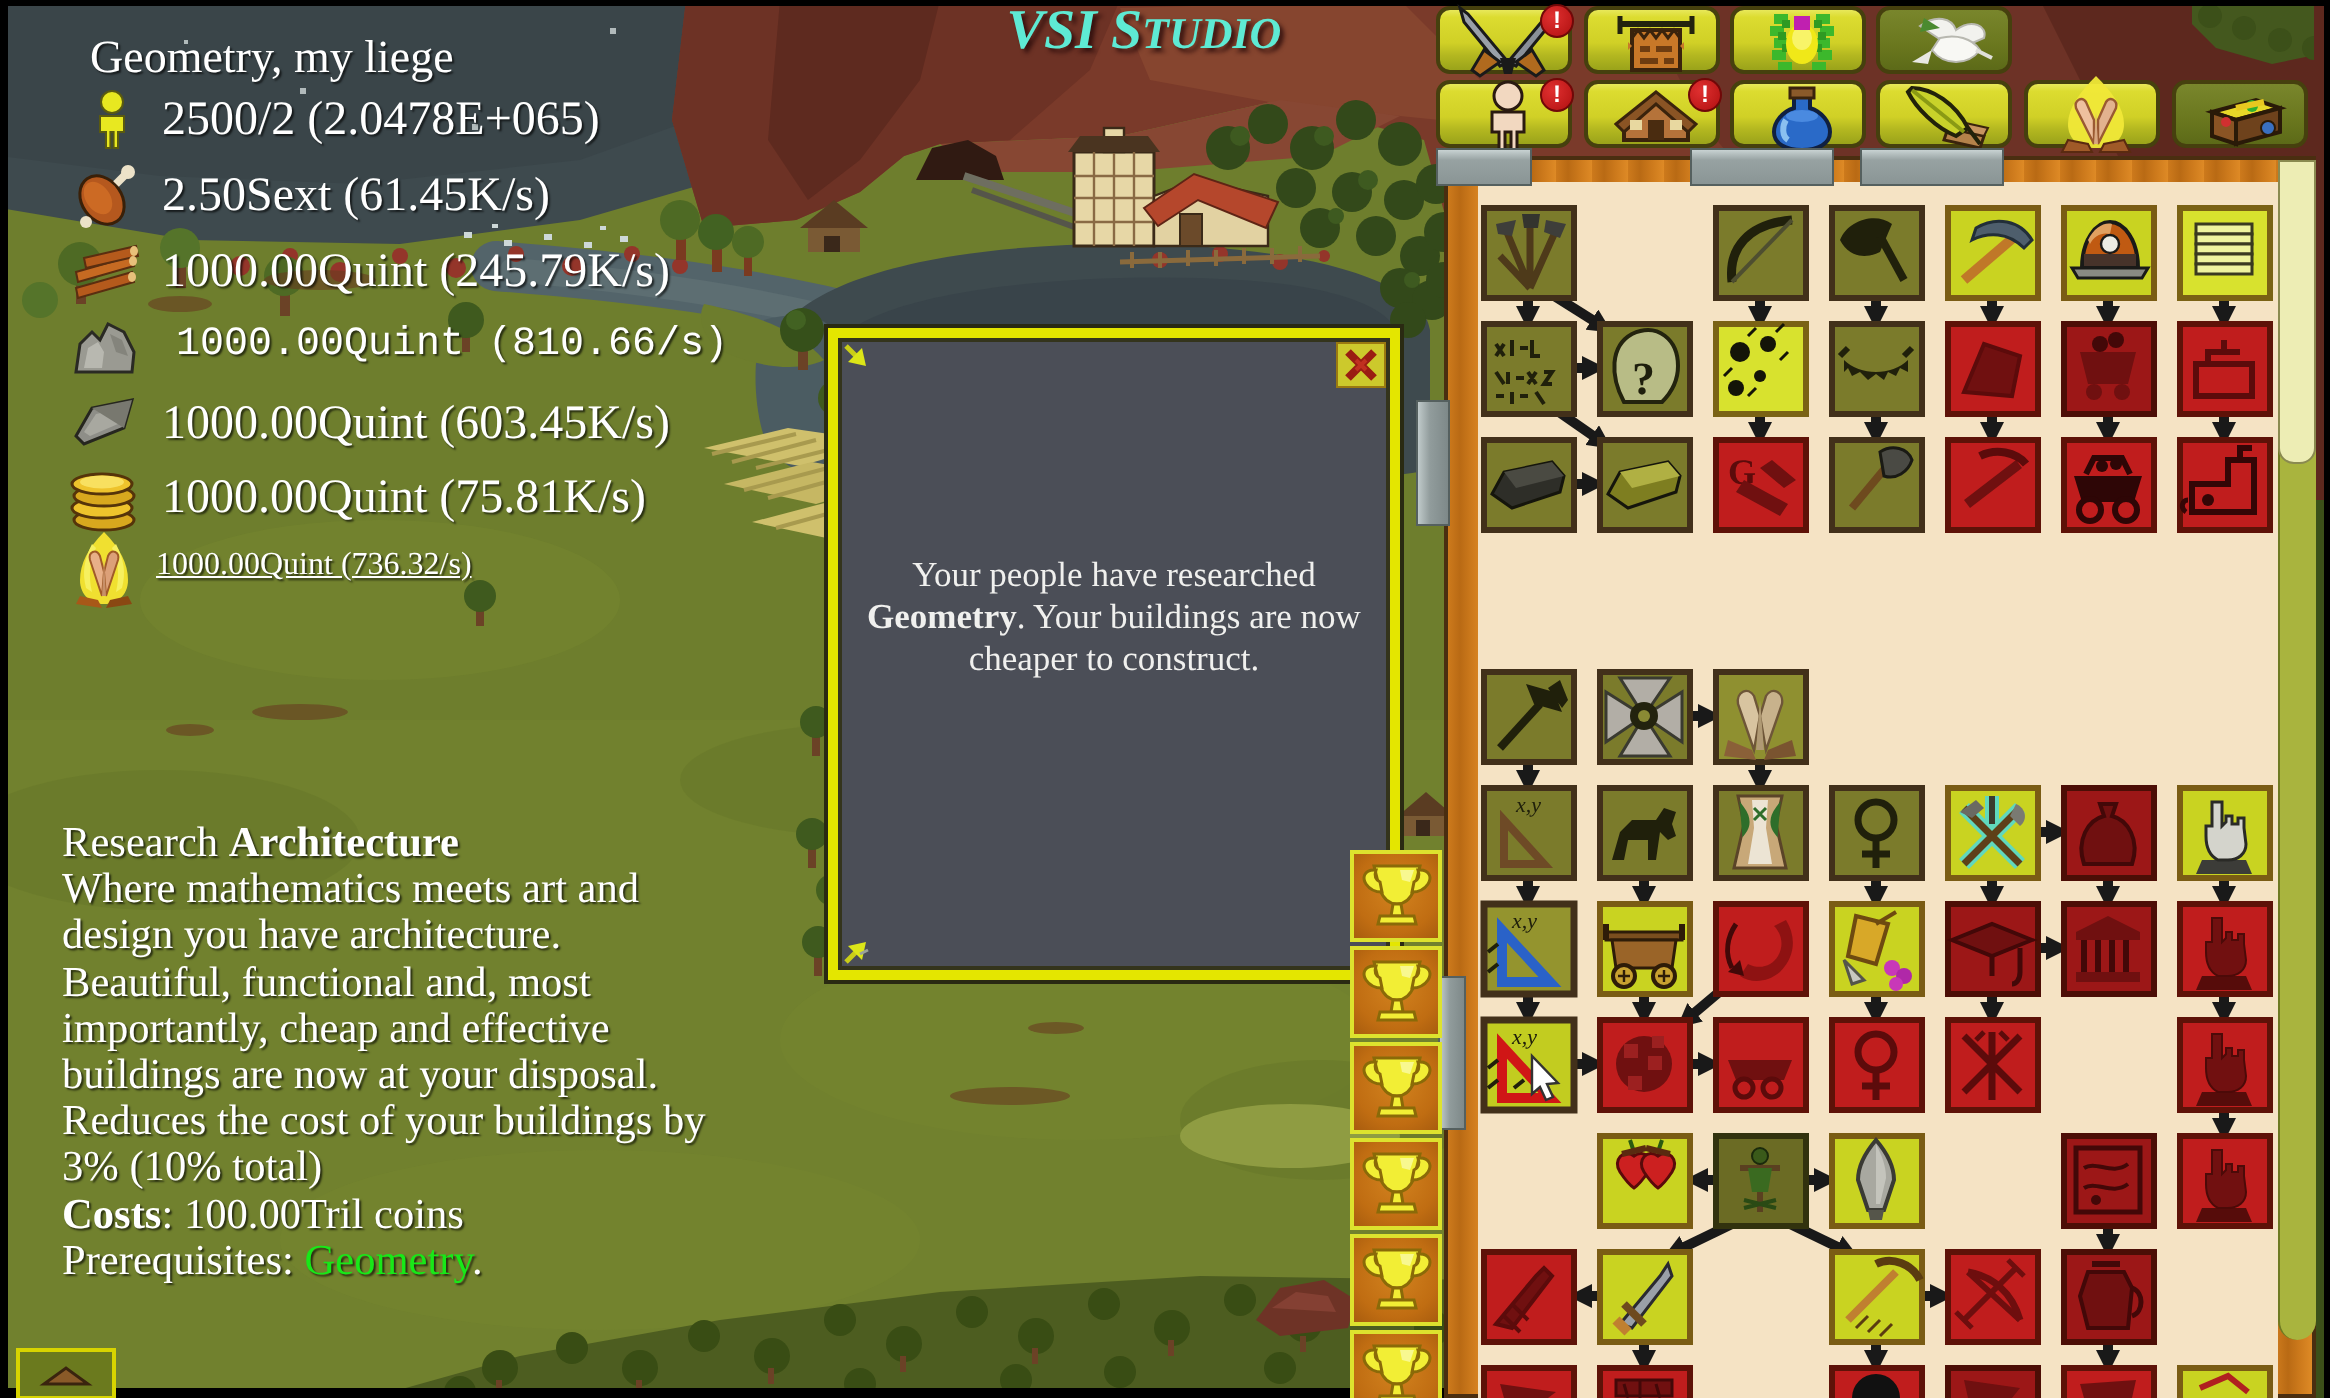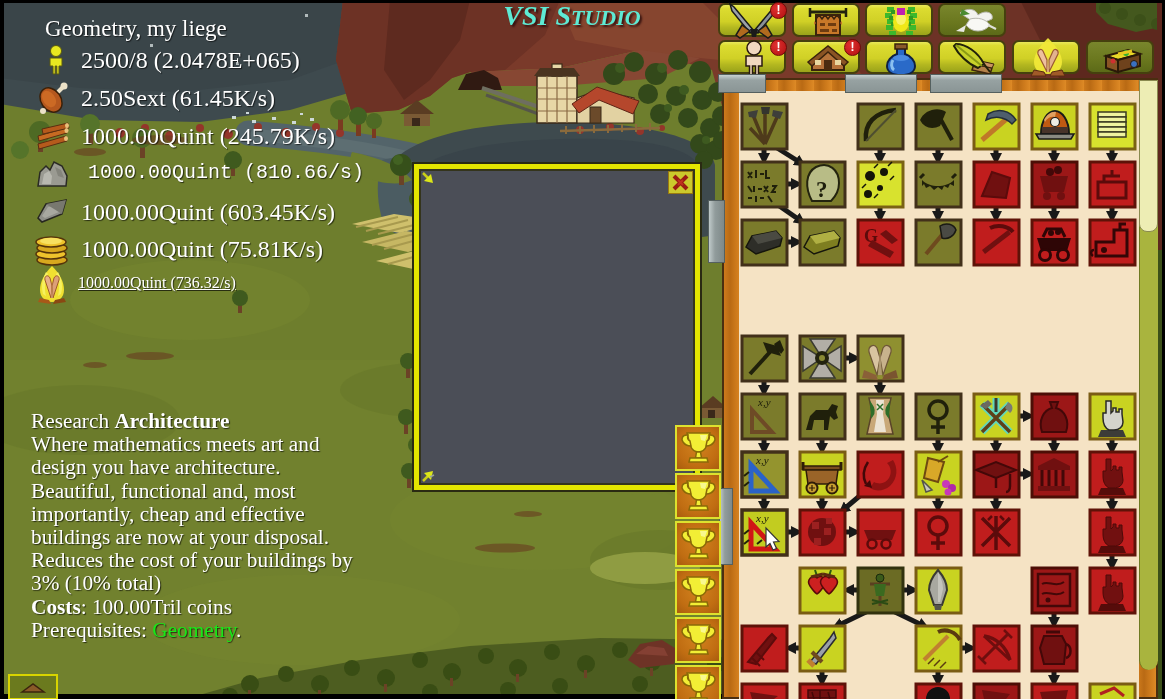--- a/index.html
+++ b/index.html
@@ -289,21 +289,21 @@
 
 <div class="abs otext" style="left:45px;top:16px;font-size:23px;">Geometry, my liege</div>
 
 <div class="abs" style="left:0;top:0">
 
   <svg class="abs" style="left:42px;top:45px" width="28" height="30" viewBox="0 0 28 30">
     <circle cx="14" cy="6" r="5.5" fill="#e8e820" stroke="#5a5a10" stroke-width="1"></circle>
     <path d="M8,13 L20,13 L20,21 L17,21 L17,29 L14.8,29 L14.8,21 L13.2,21 L13.2,29 L11,29 L11,21 L8,21 Z" fill="#e8e820" stroke="#5a5a10" stroke-width="1"></path>
   </svg>
 
-  <div class="abs otext" style="left:81px;top:47px;font-size:24px;">2500/8 (2.0478E+065)</div>
+  <div class="abs otext" style="left:81px;top:47px;font-size:24px;">2500/2 (2.0478E+065)</div>
 
   <svg class="abs" style="left:36px;top:82px" width="34" height="34" viewBox="0 0 34 34">
     <ellipse cx="15" cy="18" rx="10" ry="13" transform="rotate(-35 15 18)" fill="#b5581e" stroke="#3a2008" stroke-width="1.5"></ellipse>
     <ellipse cx="13" cy="17" rx="6" ry="9" transform="rotate(-35 13 17)" fill="#cc6a24"></ellipse>
     <path d="M22,10 L27,5" stroke="#ece2c8" stroke-width="4"></path>
     <circle cx="28" cy="4" r="3.5" fill="#ece2c8"></circle>
     <circle cx="7" cy="29" r="3" fill="#ece2c8"></circle>
   </svg>
 
   <div class="abs otext" style="left:81px;top:85px;font-size:24px;">2.50Sext (61.45K/s)</div>
@@ -1031,20 +1031,21 @@
     <path d="M10,11 L14,9" stroke="#9aa29a" stroke-width="1.5"></path>
   </svg>
 
   <div class="abs" style="right:2px;top:2px;width:23px;height:21px;background:#ccc92c;border:1px solid #9a7a10;">
     <svg width="23" height="21" viewBox="0 0 23 21">
       <path d="M5,4 L18,17 M18,4 L5,17" stroke="#9a1d12" stroke-width="4"></path>
       <path d="M9,8 L14,13 M14,8 L9,13" stroke="#c03020" stroke-width="2"></path>
     </svg>
   </div>
 
+  <div class="abs" style="left:10px;top:108px;width:256px;text-align:center;color:#f0f0ee;font-size:17.5px;line-height:21.2px;">Your people have researched <b>Geometry</b>. Your buildings are now cheaper to construct.</div>
 </div>
 
 <div id="trophies">
 
   <div class="abs troph" style="left:675px;top:425px;">
       <svg width="41" height="41" viewBox="0 0 41 41">
     <path class="tc" d="M9,6 L32,6 L29,18 C27,23 24,25 20.5,25 C17,25 14,23 12,18 Z"></path>
     <path class="tc" d="M9,8 C4,8 3,12 5,15 C7,18 10,19 13,19 L12,14 C10,13 9,11 10,8 Z"></path>
     <path class="tc" d="M32,8 C37,8 38,12 36,15 C34,18 31,19 28,19 L29,14 C31,13 32,11 31,8 Z"></path>
     <path class="tc" d="M18.5,25 L22.5,25 L23.5,31 L17.5,31 Z"></path>

